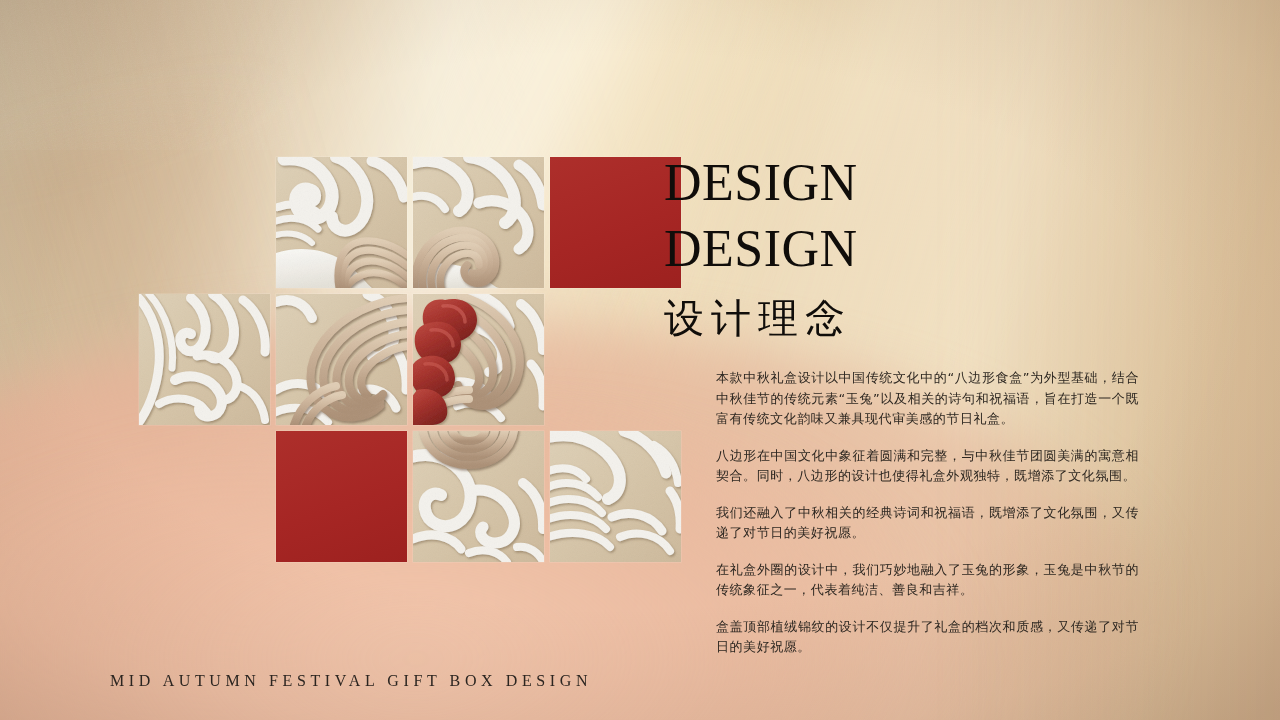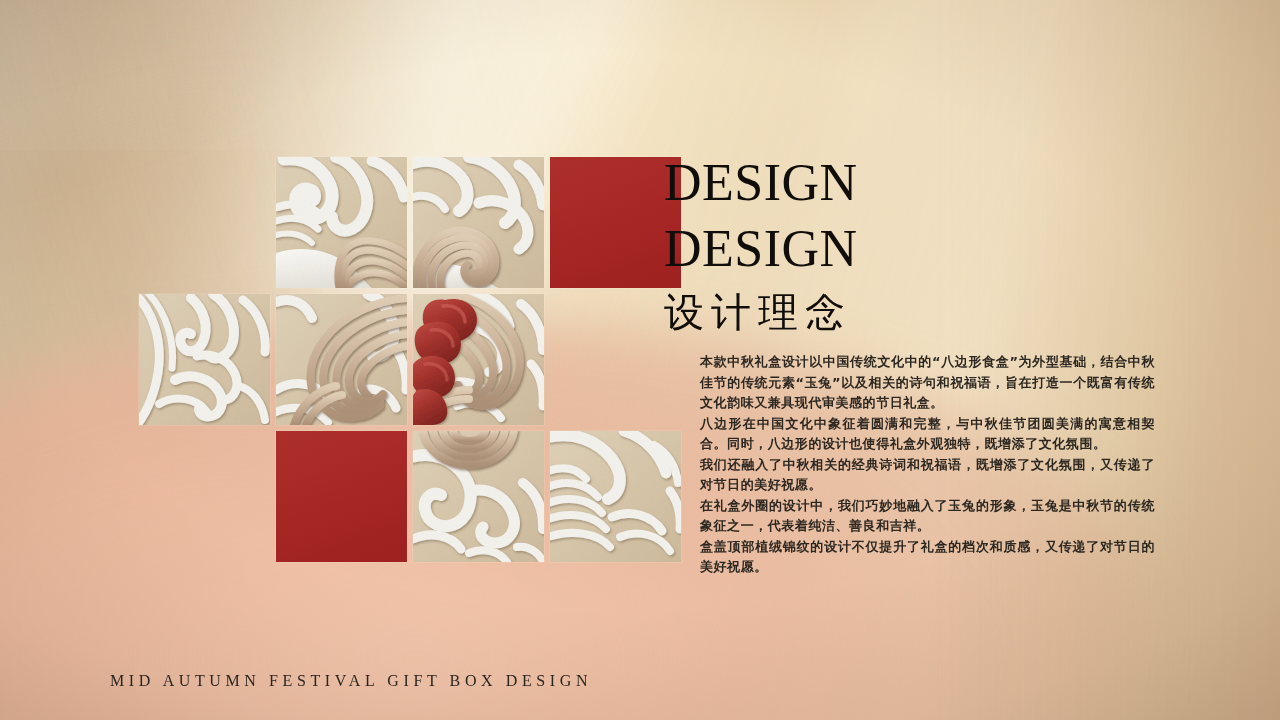--- a/index.html
+++ b/index.html
@@ -137,30 +137,30 @@
   }
 
   
   #copy{position:absolute;left:664px;top:150px;width:470px;}
   .title-en{
     font-size:52px;line-height:66px;color:#100d0a;
     letter-spacing:.5px;font-weight:400;white-space:nowrap;
   }
   .title-cn{
     font-size:40px;line-height:56px;color:#100d0a;
-    letter-spacing:7px;font-weight:400;margin-top:2px;
+    letter-spacing:7px;font-weight:400;margin-top:8px;
     font-family:"DejaVu Sans","Liberation Sans",sans-serif;
   }
   #body-copy{
     position:absolute;left:700px;top:352px;width:455px;
     color:#2d2721;font-size:13px;line-height:20.5px;
     letter-spacing:.55px;text-align:justify;
     font-family:"DejaVu Sans","Liberation Sans",sans-serif;
   }
-  #body-copy p{margin:0;font-weight:bold;}
+  #body-copy p{margin:16px;}
 
   
   #footer{
     position:absolute;left:110px;top:672px;
     font-size:16px;letter-spacing:4.6px;color:#2b2520;
     white-space:nowrap;
   }
 </style>
 </head>
 <body>

